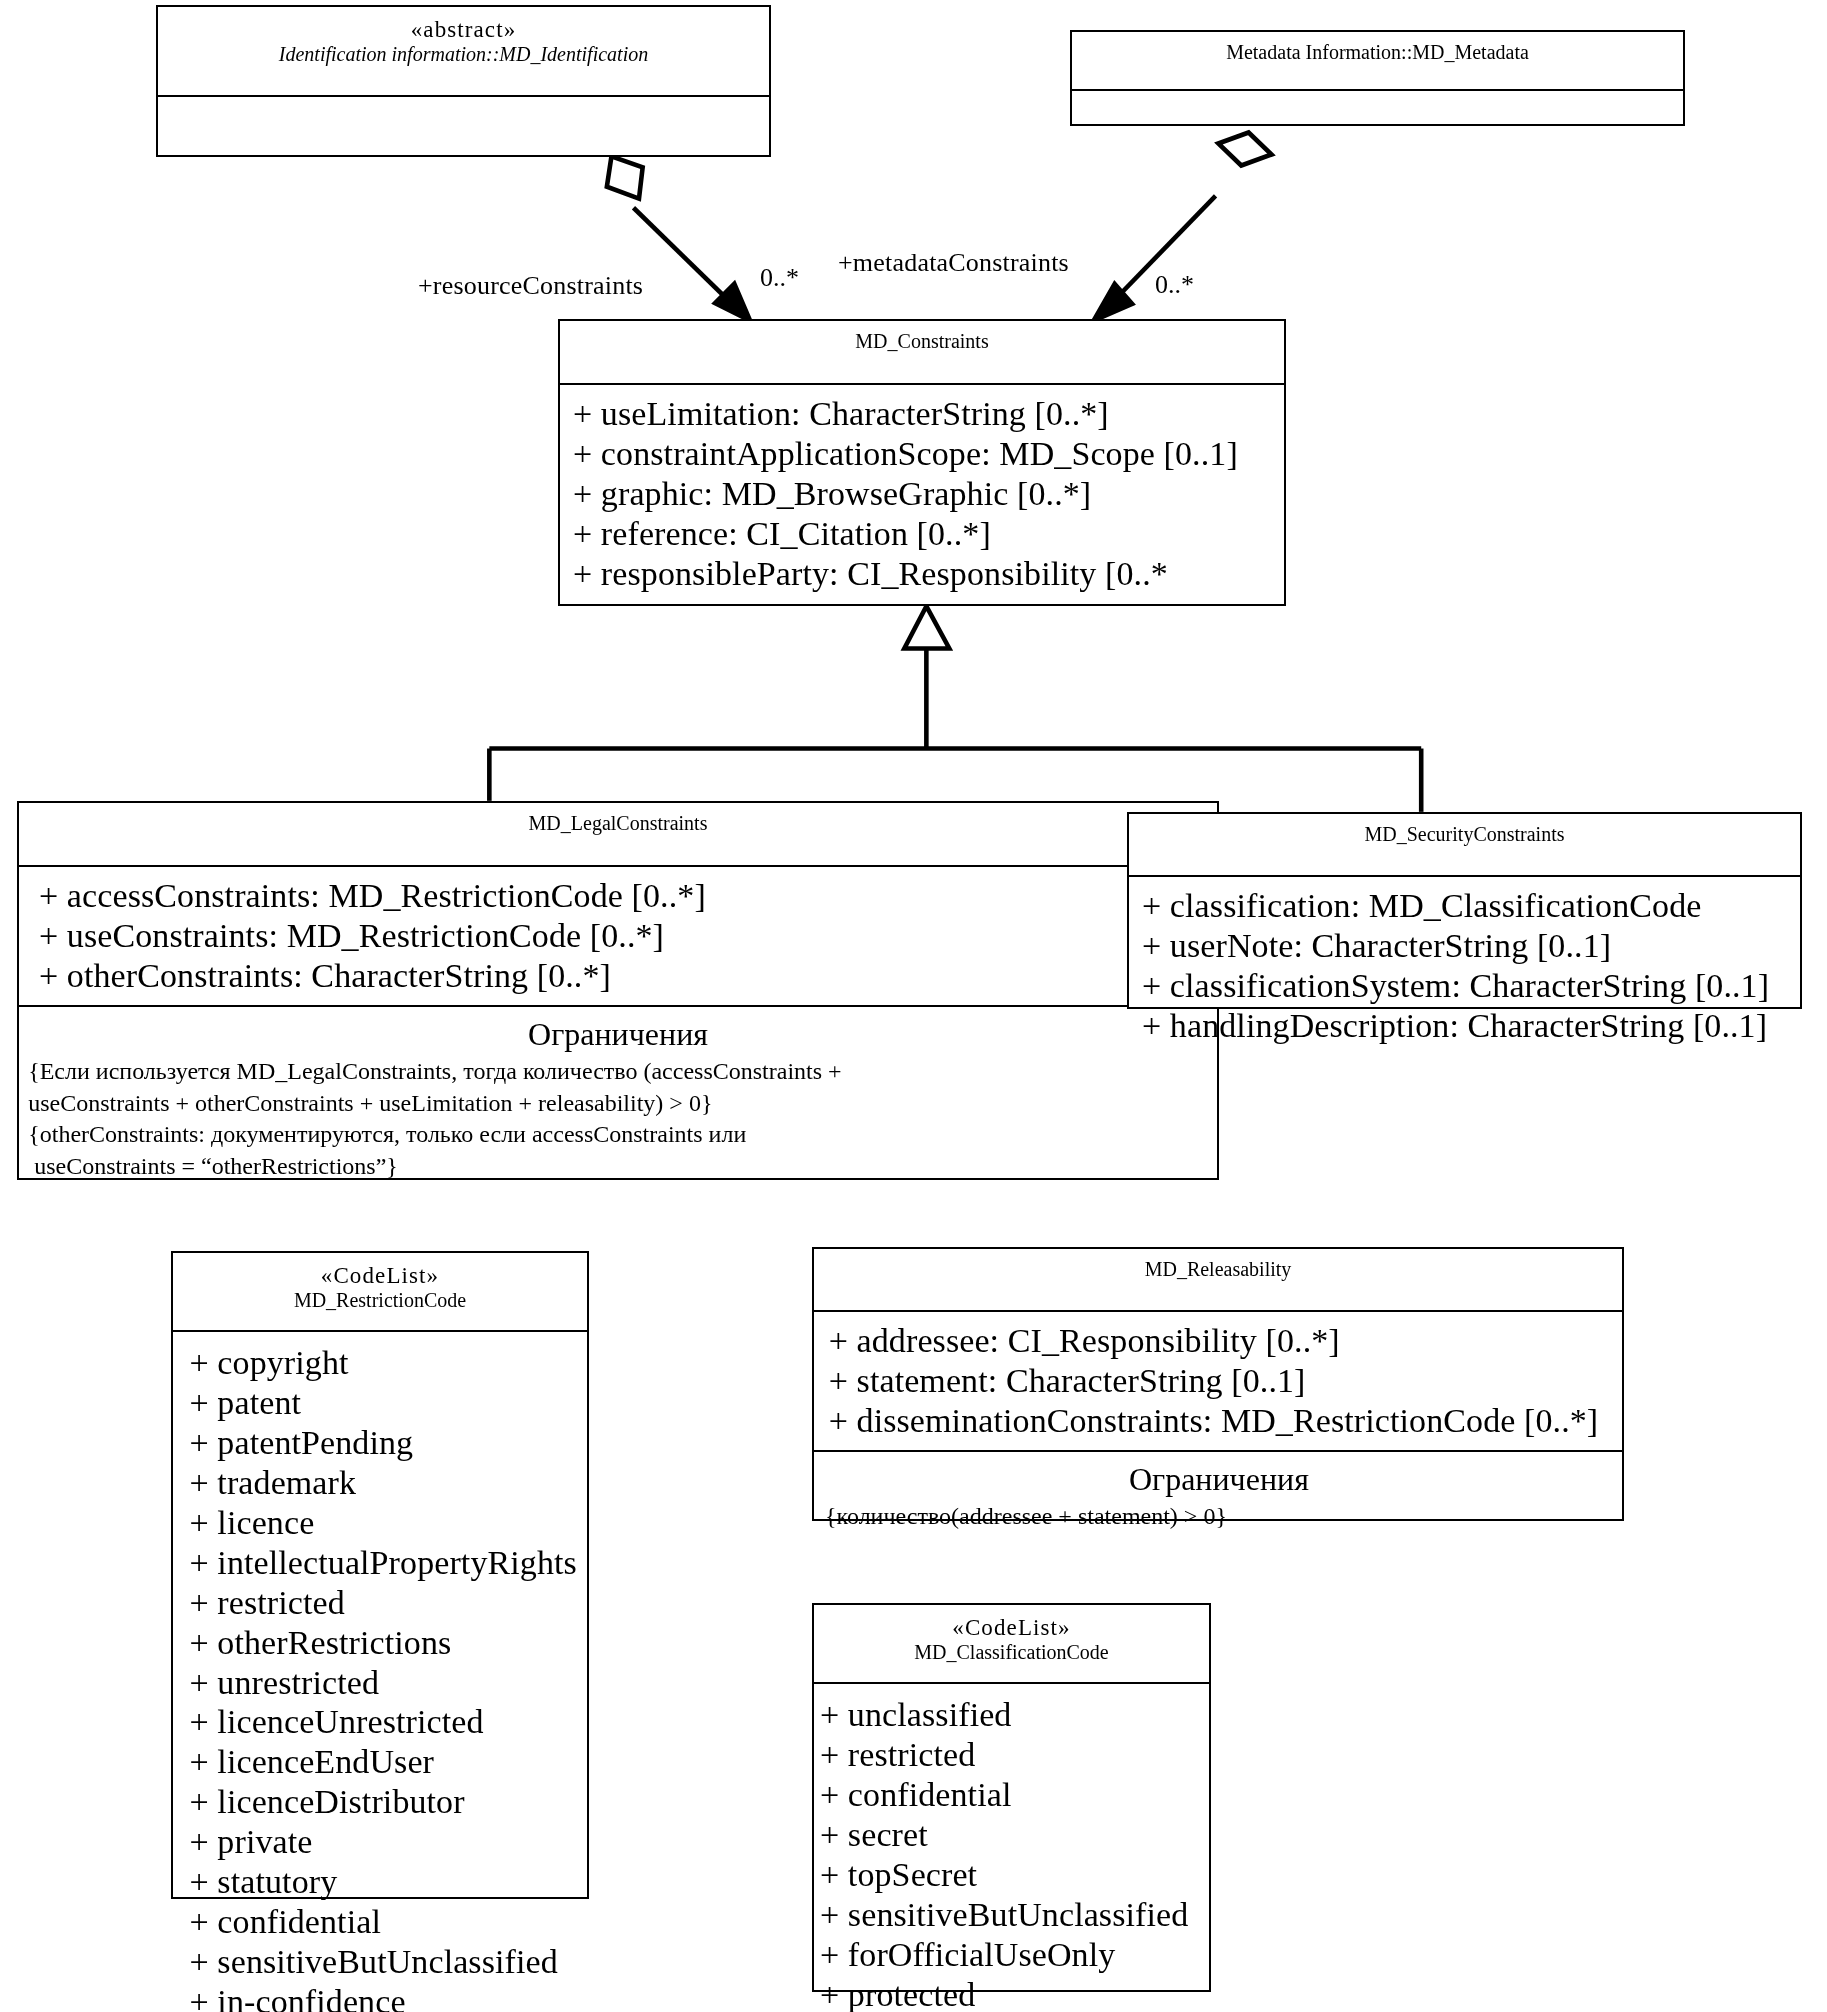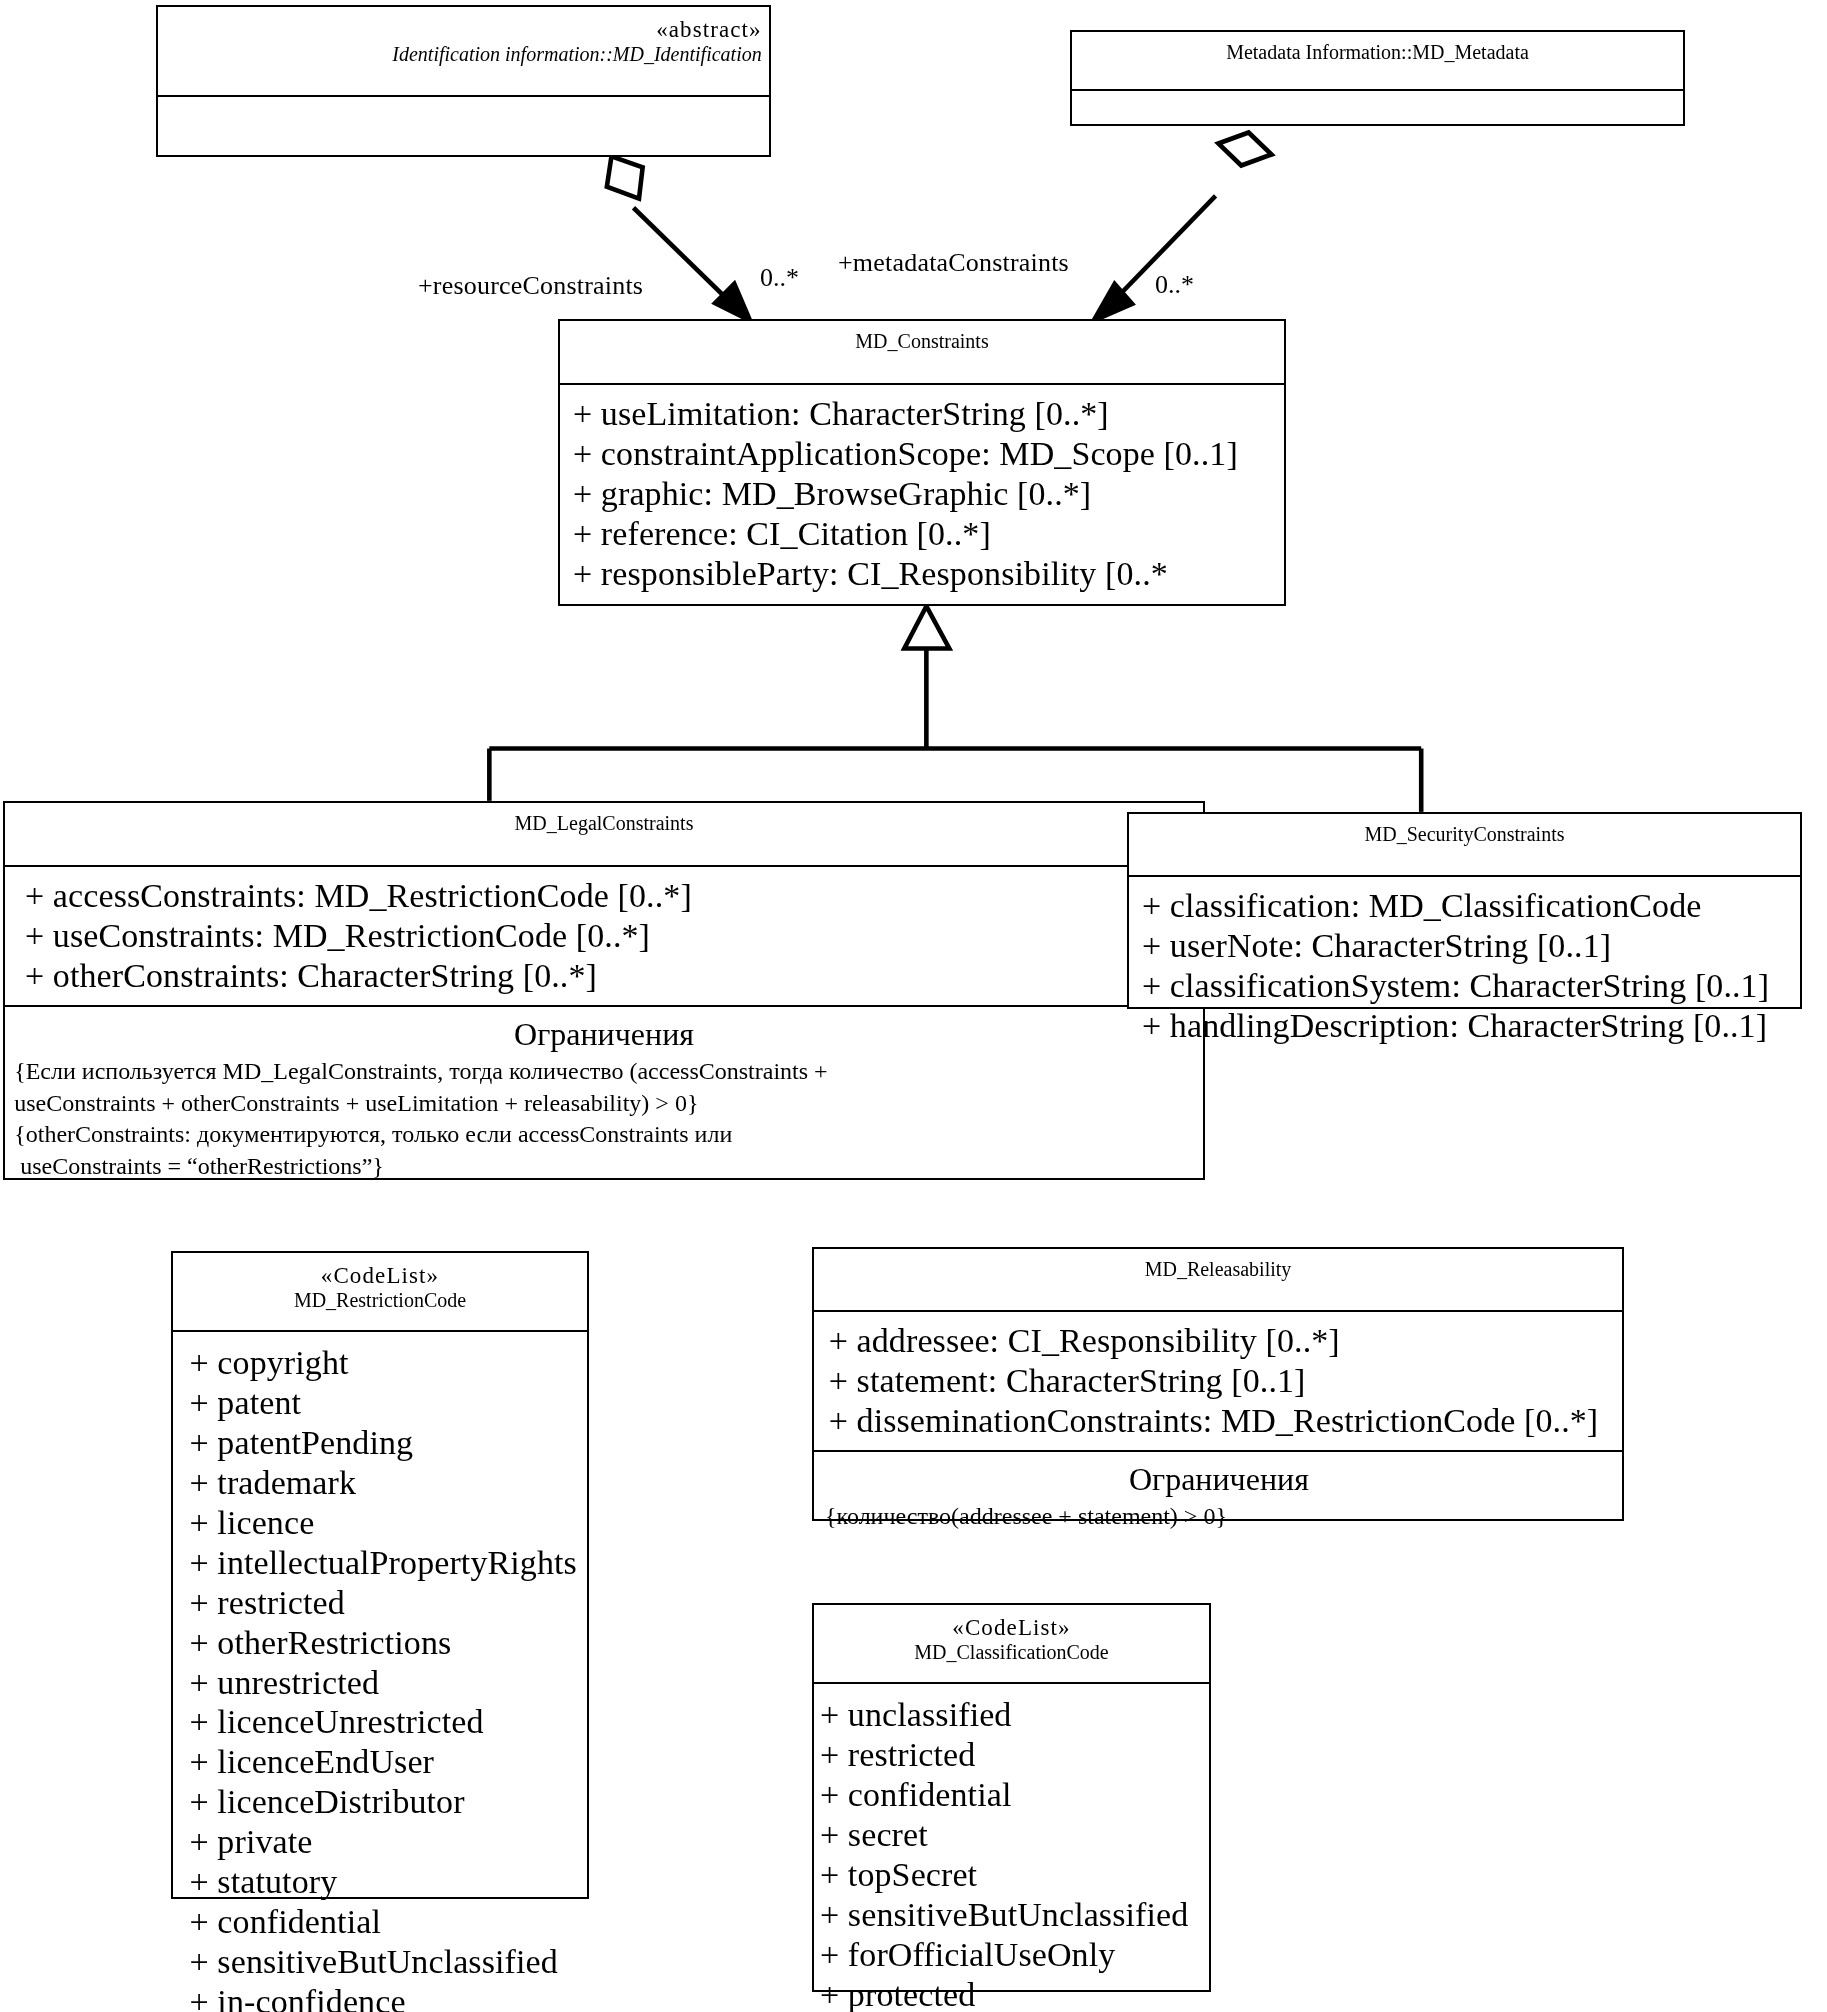--- a/index.html
+++ b/index.html
@@ -51,21 +51,21 @@
     <g>
       <polygon points="1009,660 985,706 1034,706" fill="#fff" stroke="#000" stroke-width="5"></polygon>
       <line x1="1009" y1="706" x2="1009" y2="815" stroke="#000" stroke-width="5"></line>
       <line x1="533" y1="815" x2="1548" y2="815" stroke="#000" stroke-width="5"></line>
       <line x1="533" y1="815" x2="533" y2="872" stroke="#000" stroke-width="5"></line>
       <line x1="1548" y1="815" x2="1548" y2="884" stroke="#000" stroke-width="5"></line>
     </g>
   </svg>
 
   <div class="cls" style="left:156px;top:4.6px;width:615px;height:152px;">
-    <div class="sec hdr" style="height:88px;text-align:right;">
+    <div class="sec hdr" style="height:88px;">
       <div class="stereo">«abstract»</div>
       <div class="nm italic">Identification information::MD_Identification</div>
     </div>
     <div class="sec attrs">
       <div class="empty"></div>
     </div>
   </div>
 
   <div class="cls" style="left:1070px;top:30px;width:615px;height:96px;">
     <div class="sec hdr" style="height:57px;">
@@ -87,21 +87,21 @@
     </div>
     <div class="sec attrs">
       <div class="attr">+ useLimitation: CharacterString [0..*]</div>
       <div class="attr">+ constraintApplicationScope: MD_Scope [0..1]</div>
       <div class="attr">+ graphic: MD_BrowseGraphic [0..*]</div>
       <div class="attr">+ reference: CI_Citation [0..*]</div>
       <div class="attr">+ responsibleParty: CI_Responsibility [0..*</div>
     </div>
   </div>
 
-  <div class="cls" style="left:3px;top:801px;width:1202px;height:379px;">
+  <div class="cls" style="left:17px;top:801px;width:1202px;height:379px;">
     <div class="sec hdr" style="height:62px;">
       <div class="nm">MD_LegalConstraints</div>
     </div>
     <div class="sec attrs" style="padding-left:20px;">
       <div class="attr">+ accessConstraints: MD_RestrictionCode [0..*]</div>
       <div class="attr">+ useConstraints: MD_RestrictionCode [0..*]</div>
       <div class="attr">+ otherConstraints: CharacterString [0..*]</div>
     </div>
     <div class="sec constr">
       <div class="ctitle">Ограничения</div>

